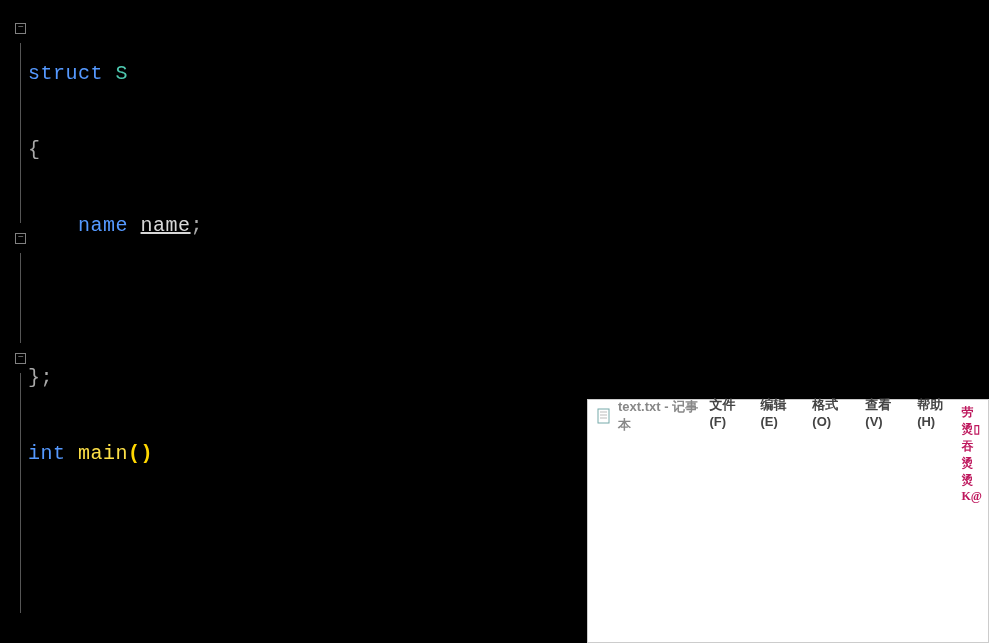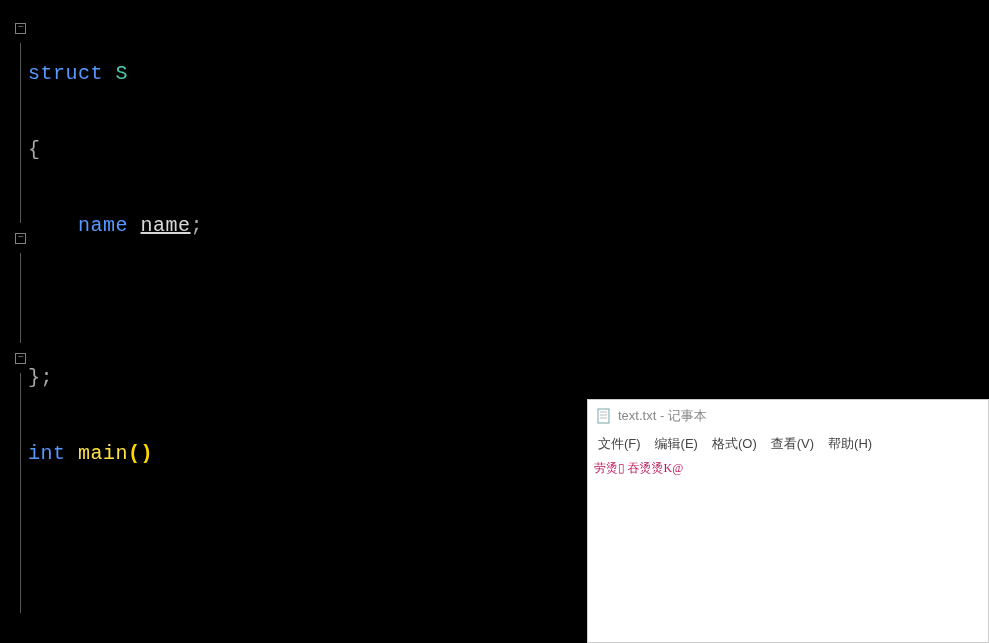--- a/index.html
+++ b/index.html
@@ -70,23 +70,24 @@
 
 .notepad {
   position: absolute;
   left: 587px;
   top: 399px;
   width: 402px;
   height: 244px;
   background: #ffffff;
   border: 1px solid #cccccc;
   display: flex;
-  flex-direction: column;
+  flex-direction: row;
   font-family: 'Microsoft YaHei', 'Segoe UI', sans-serif;
   font-size: 13px;
+  font-weight: bold;
 }
 .np-title {
   height: 32px;
   display: flex;
   align-items: center;
   padding-left: 8px;
   color: #888;
   gap: 6px;
   background: #ffffff;
 }

